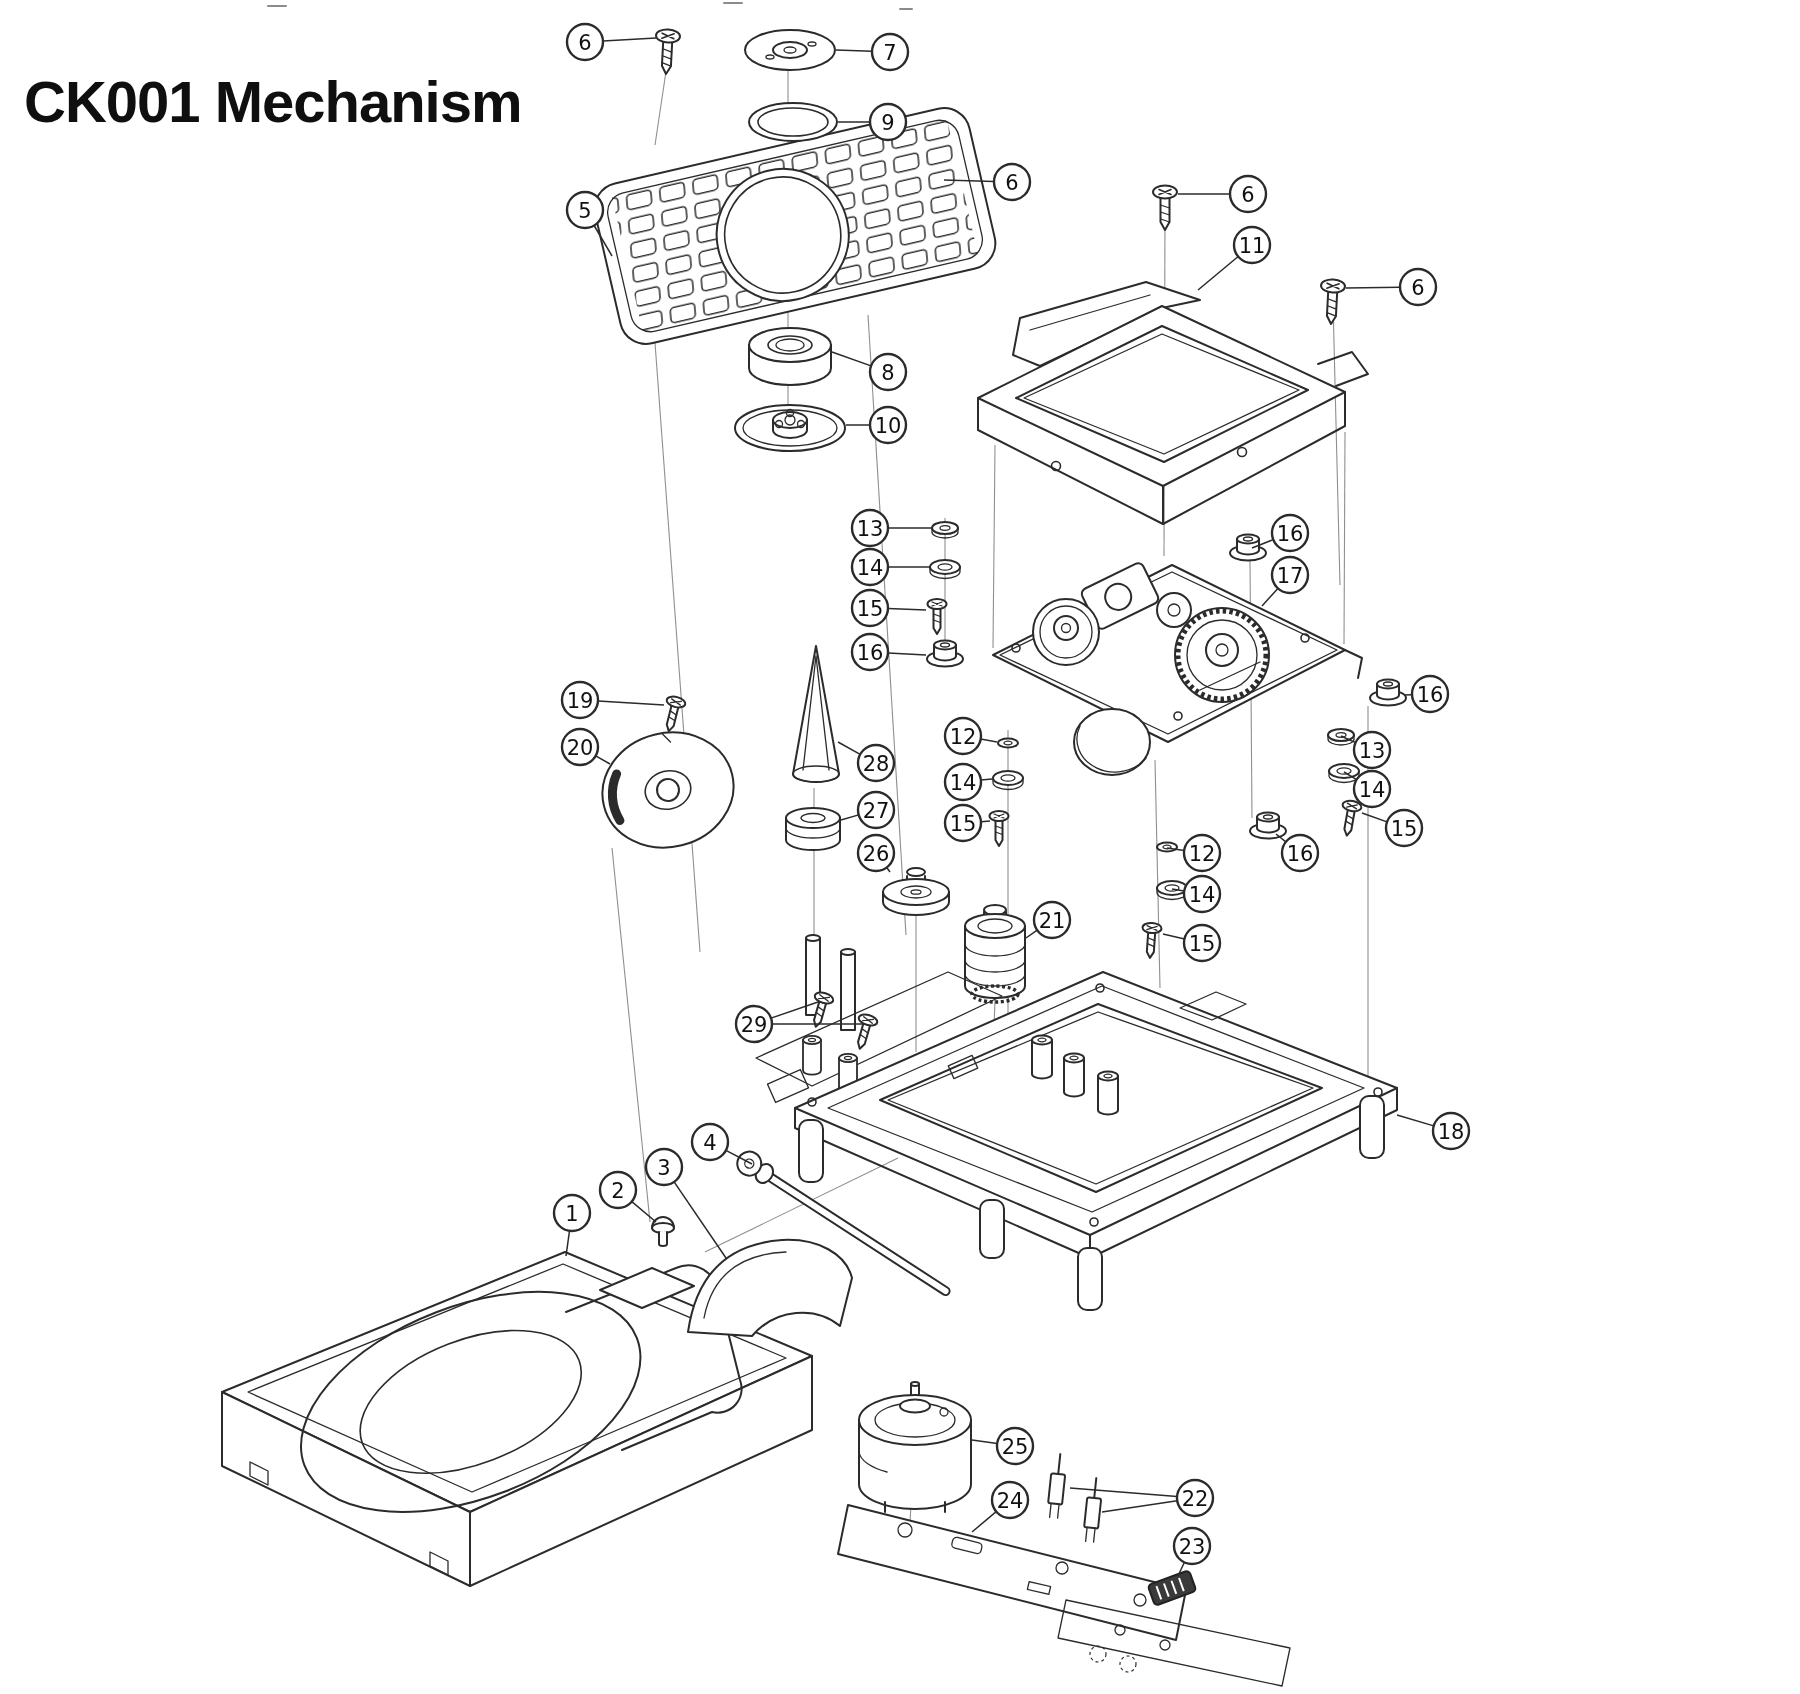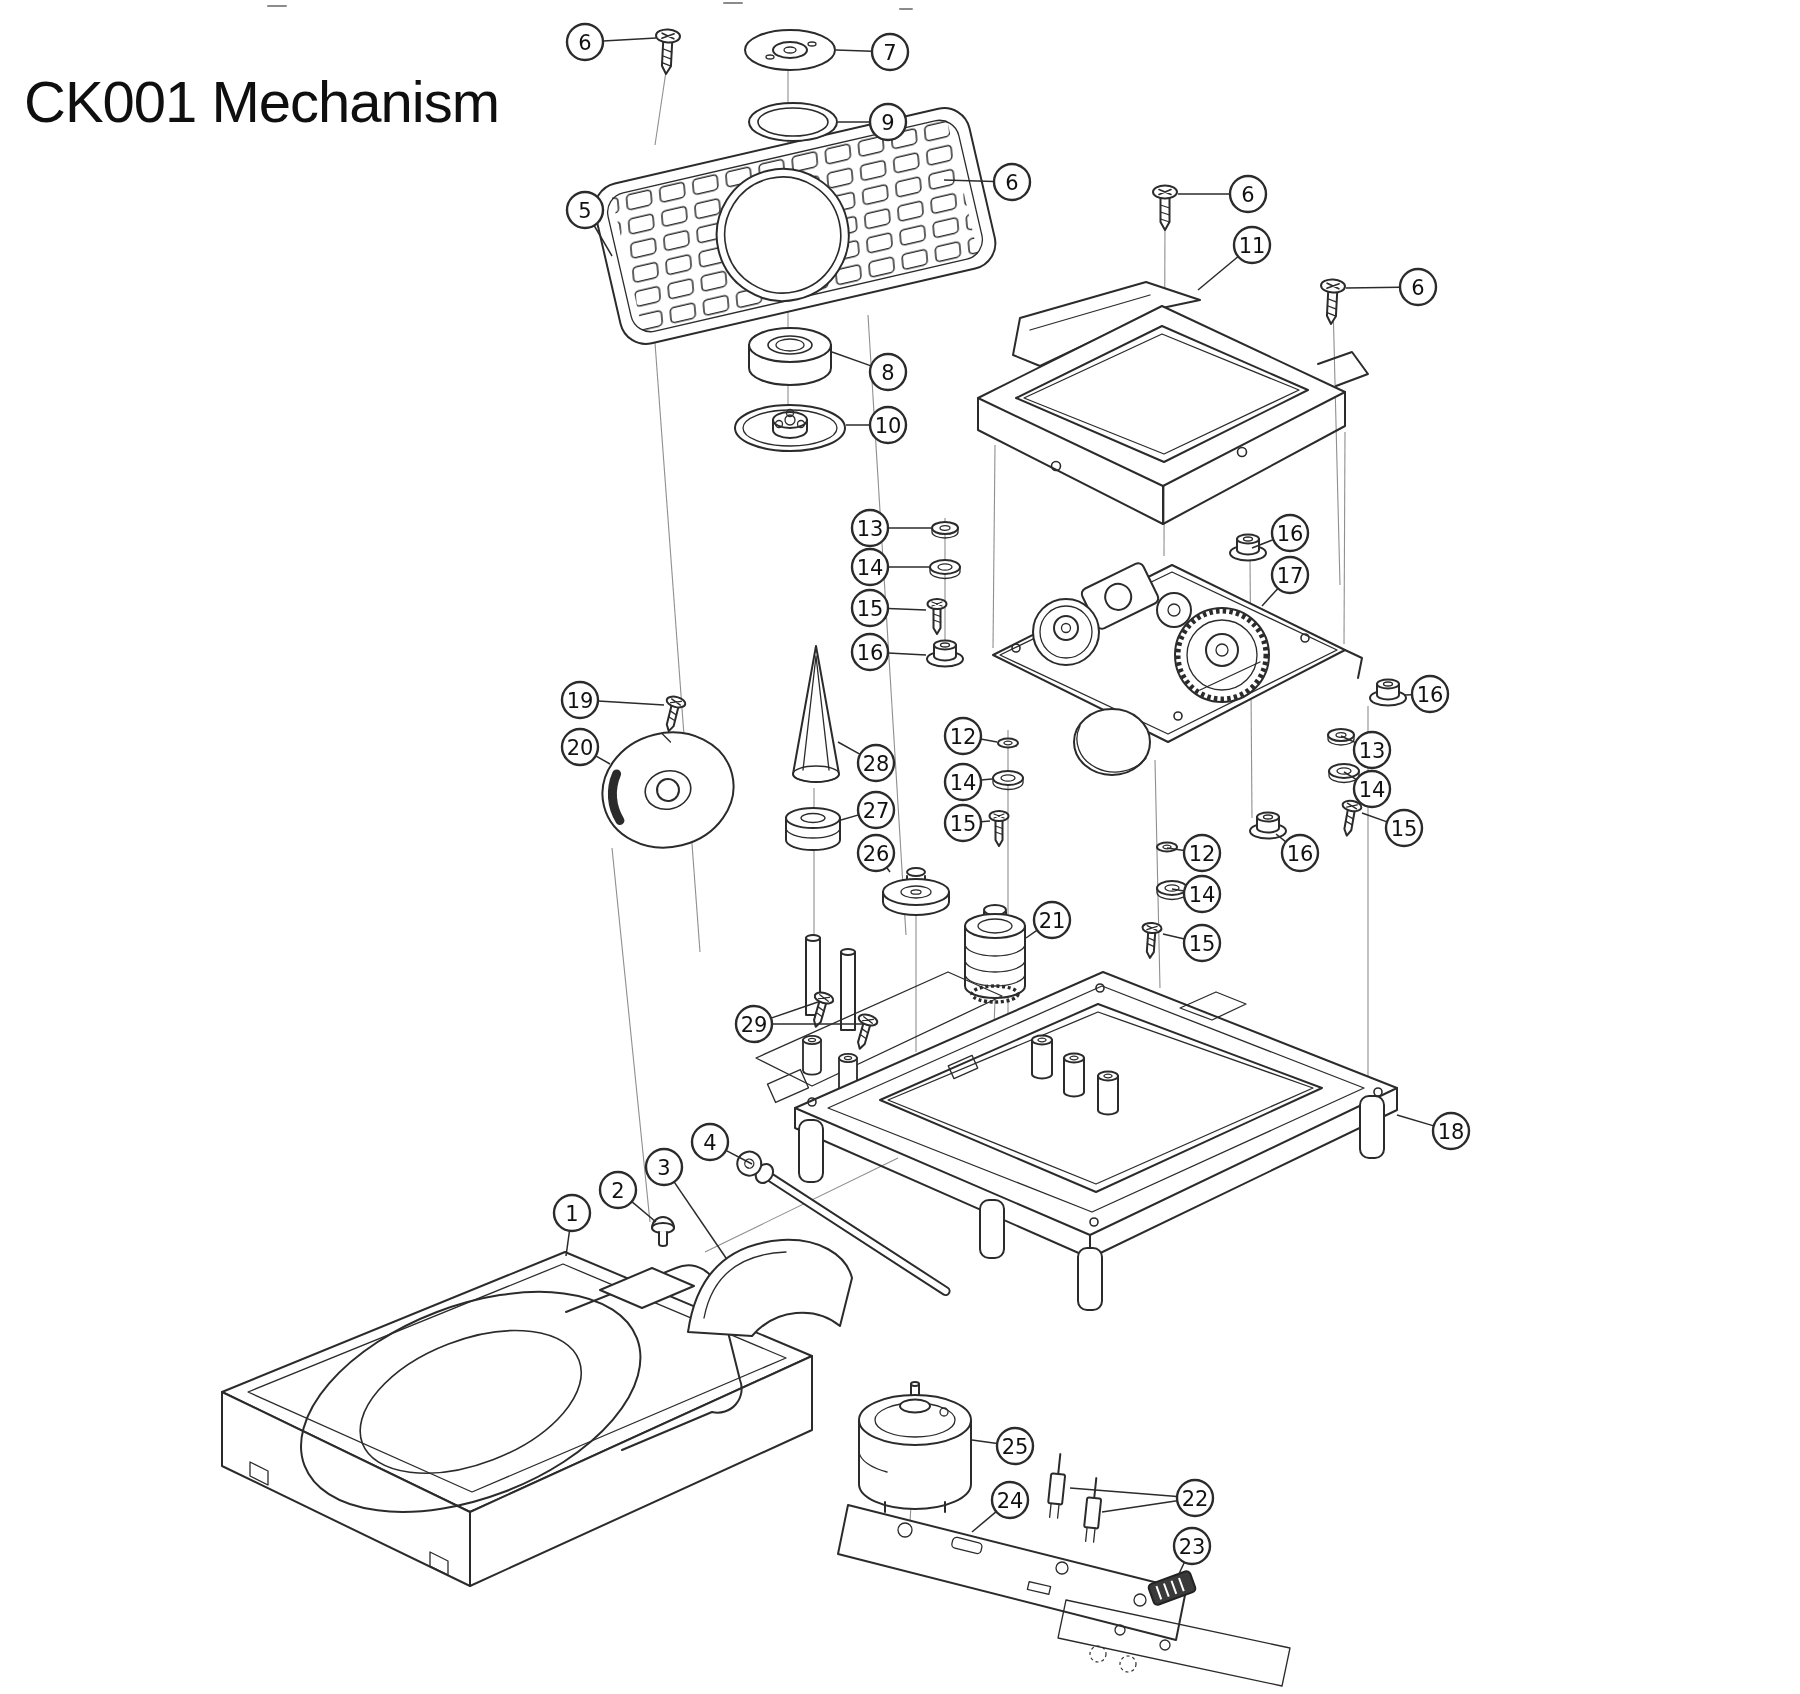--- a/index.html
+++ b/index.html
@@ -1,18 +1,18 @@
 <!DOCTYPE html>
 <html><head>
 <meta charset="utf-8">
 <style>
   html,body{margin:0;padding:0}
   body{width:1800px;height:1694px;background:#ffffff;position:relative;overflow:hidden;
        font-family:"Liberation Sans",sans-serif}
-  #title{position:absolute;left:24px;top:68px;font-size:58px;font-weight:normal;
+  #title{position:absolute;left:24px;top:68px;font-size:58px;font-weight:bold;
          letter-spacing:-1px;color:#0f0f0f;white-space:nowrap}
   #diagram-svg{position:absolute;left:0;top:0}
   .p{fill:none;stroke:#2b2b2b;stroke-width:2;stroke-linecap:round;stroke-linejoin:round}
   .pw{fill:#ffffff;stroke:#2b2b2b;stroke-width:2;stroke-linecap:round;stroke-linejoin:round}
   .t1{stroke-width:1.3}
   .t2{stroke-width:1.6}
   .guide-layer line{stroke:#8f8f8f;stroke-width:1.1}
   .bubble{fill:#ffffff;stroke:#2b2b2b;stroke-width:2.4}
   .bubble-num{font-family:"DejaVu Sans","Liberation Sans",sans-serif;font-size:21px;
               fill:#111;text-anchor:middle}

